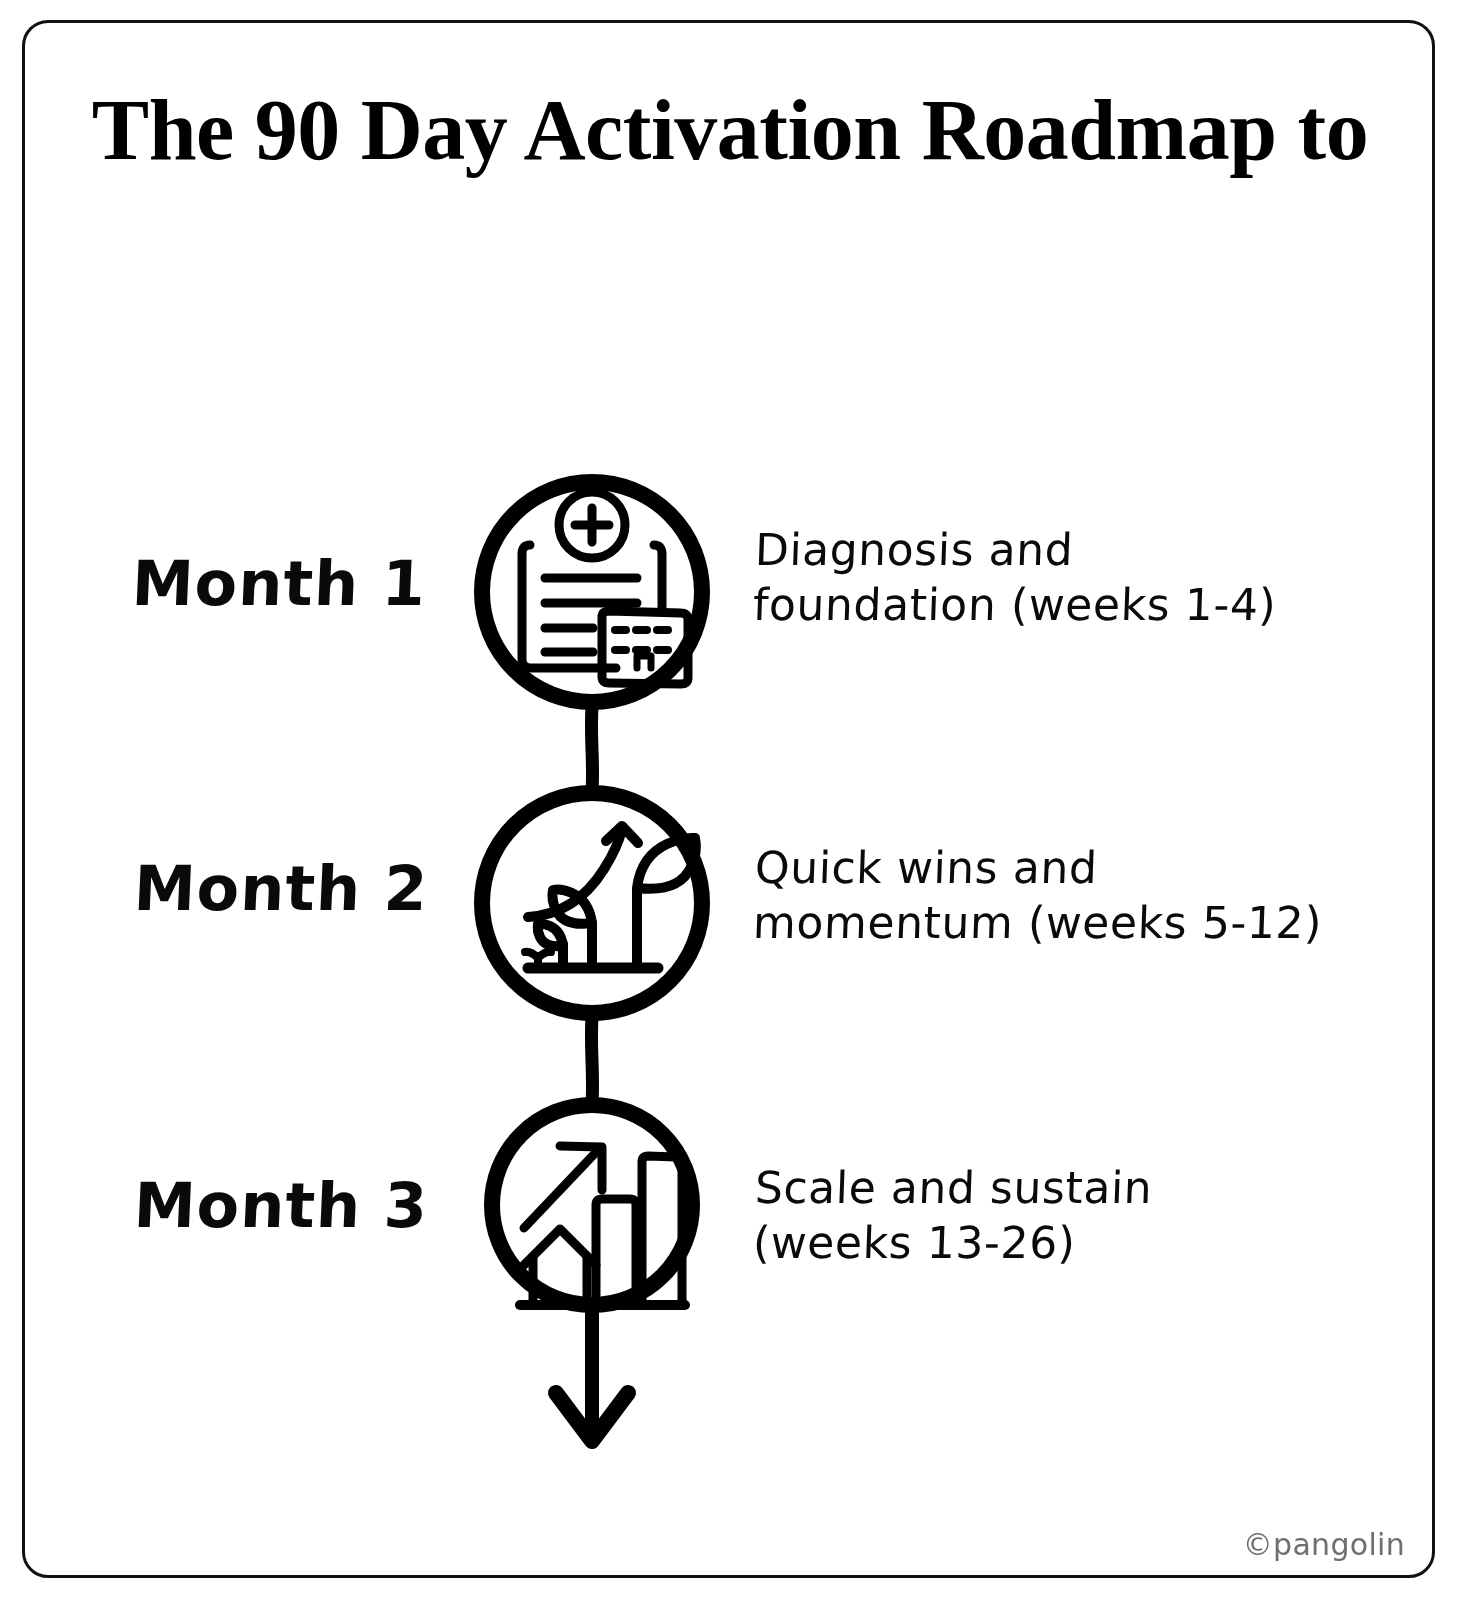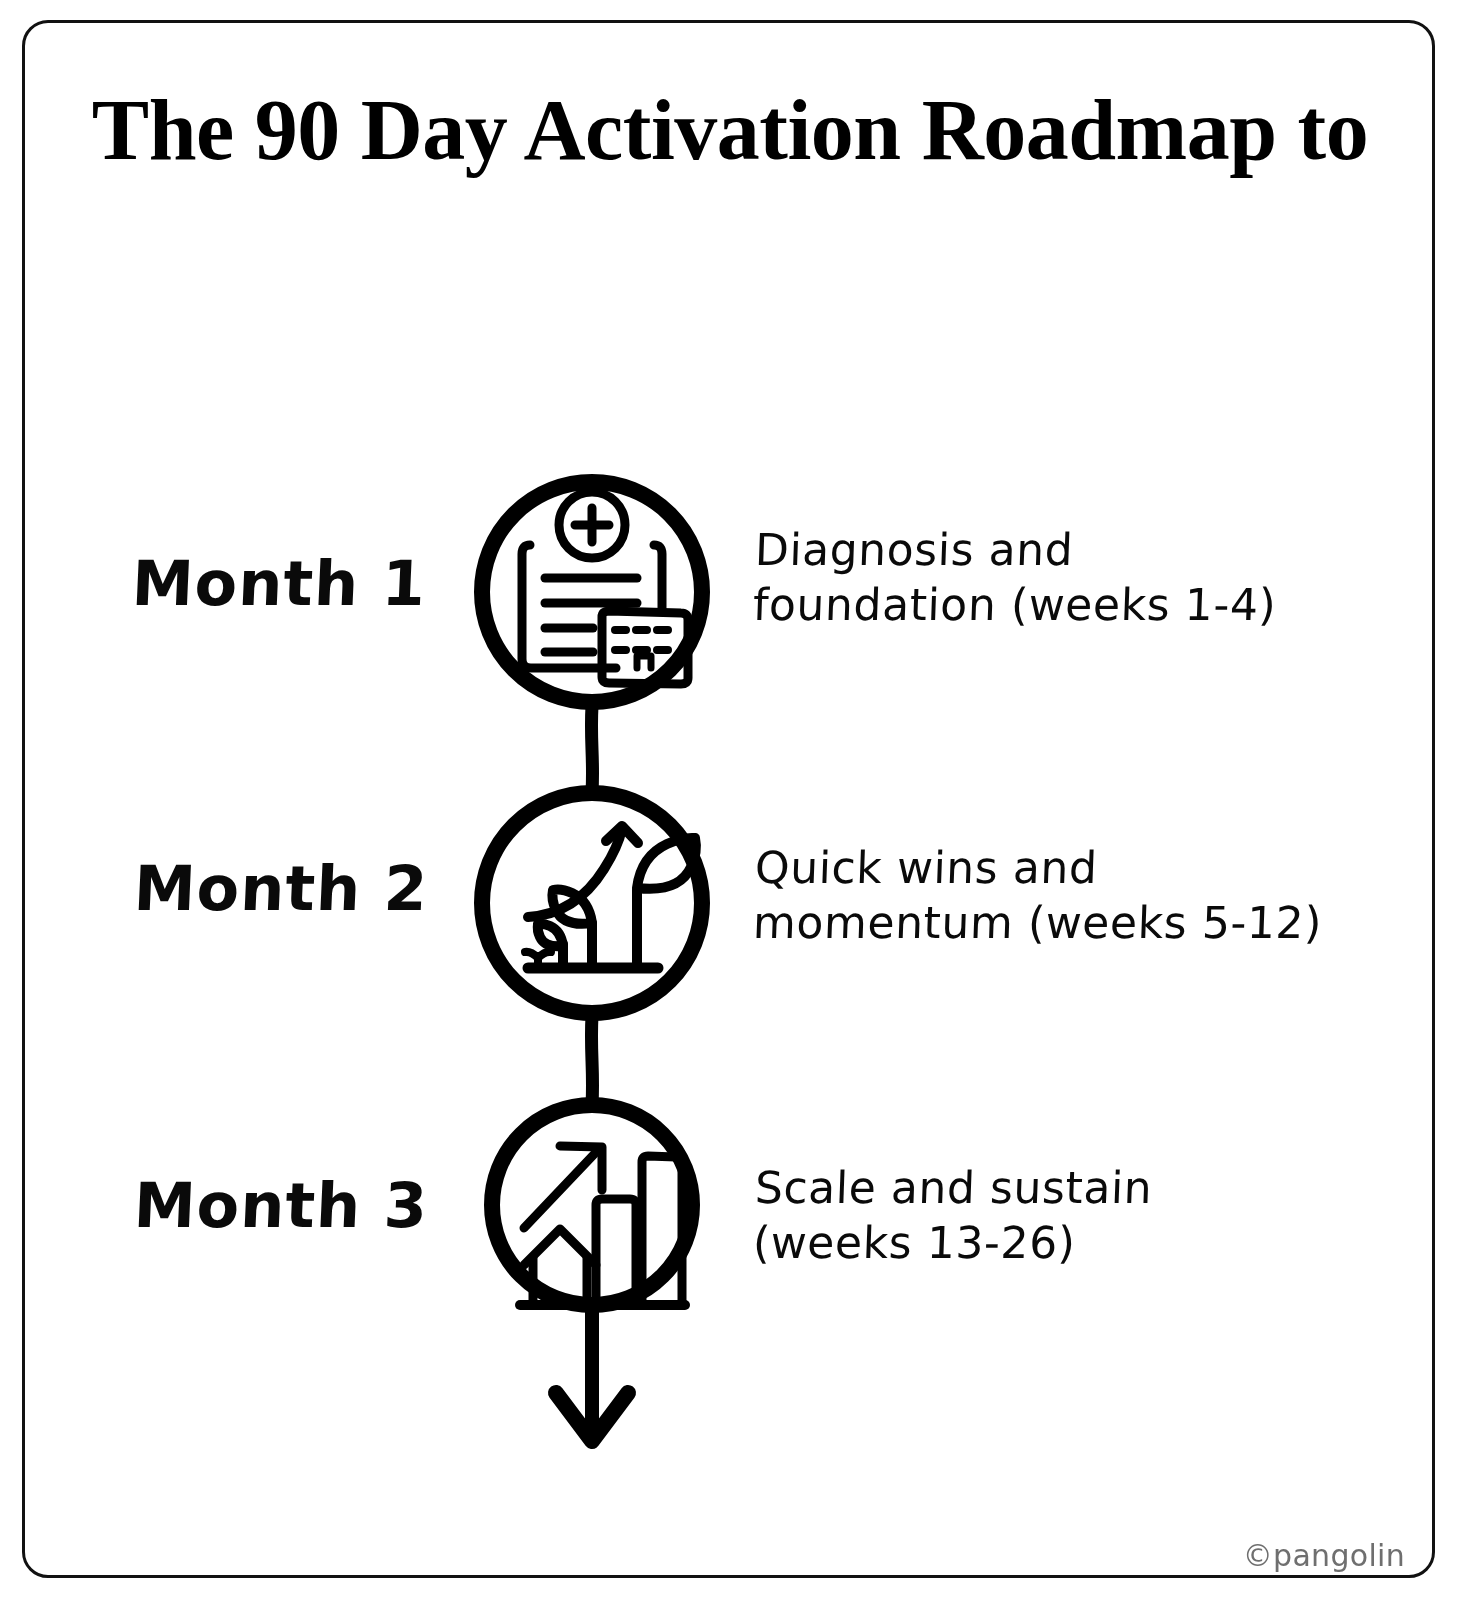--- a/index.html
+++ b/index.html
@@ -102,21 +102,21 @@
   }
   .desc .l { display: block; }
   #desc-1 { left: 754px; top: 522px; }
   #desc-2 { left: 754px; top: 840px; }
   #desc-3 { left: 754px; top: 1160px; }
 
   
   #watermark {
     position: absolute;
     right: 56px;
-    bottom: 27px;
+    bottom: 38px;
     font-family: "DejaVu Sans", sans-serif;
     font-size: 30px;
     color: #6f6f6f;
     letter-spacing: 0.3px;
   }
 </style>
 </head>
 <body>
 
 <div id="poster">

